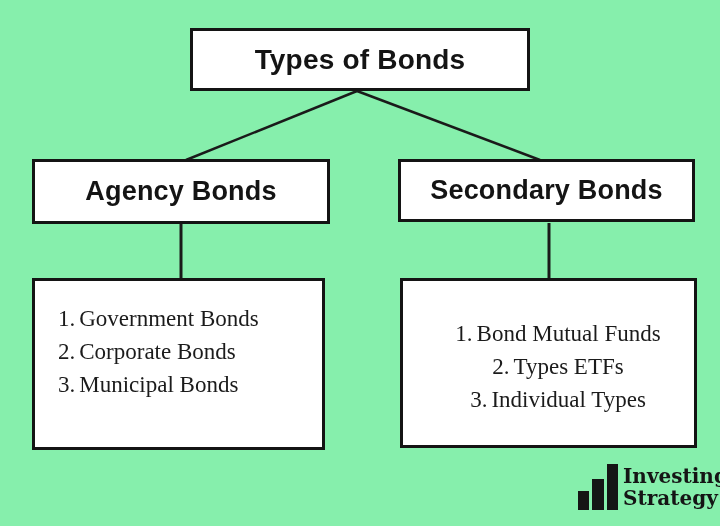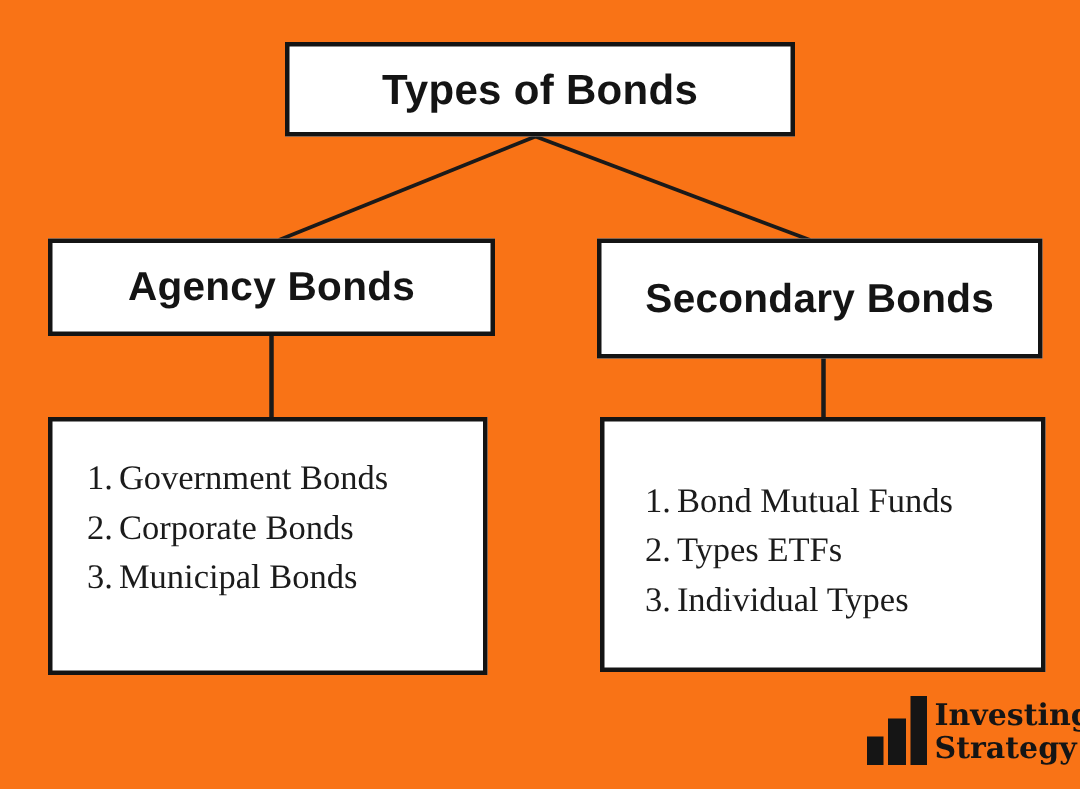--- a/index.html
+++ b/index.html
@@ -4,21 +4,21 @@
 <style>
   html, body {
     margin: 0;
     padding: 0;
     background: #ffffff;
   }
   .canvas {
     position: relative;
     width: 720px;
     height: 526px;
-    background: #f97316;
+    background: #86efac;
     font-family: "Liberation Sans", sans-serif;
     overflow: hidden;
   }
   .connectors {
     position: absolute;
     left: 0;
     top: 0;
     width: 720px;
     height: 526px;
     pointer-events: none;
@@ -51,39 +51,40 @@
   .primary-box {
     left: 32px;
     top: 159px;
     width: 298px;
     height: 65px;
   }
   .secondary-box {
     left: 398px;
     top: 159px;
     width: 297px;
-    height: 80px;
+    height: 63px;
   }
   .list-box {
     font-family: "Liberation Serif", serif;
     color: #1b1b1b;
   }
   .list-box-left {
     left: 32px;
     top: 278px;
     width: 293px;
     height: 172px;
     padding: 21px 8px 0 23px;
   }
   .list-box-right {
     left: 400px;
     top: 278px;
     width: 297px;
     height: 170px;
     padding: 36px 8px 0 27px;
+    text-align: center;
   }
   .list-item {
     font-size: 23px;
     line-height: 33px;
     white-space: nowrap;
   }
   .list-num {
     display: inline-block;
     margin-right: 4px;
   }

